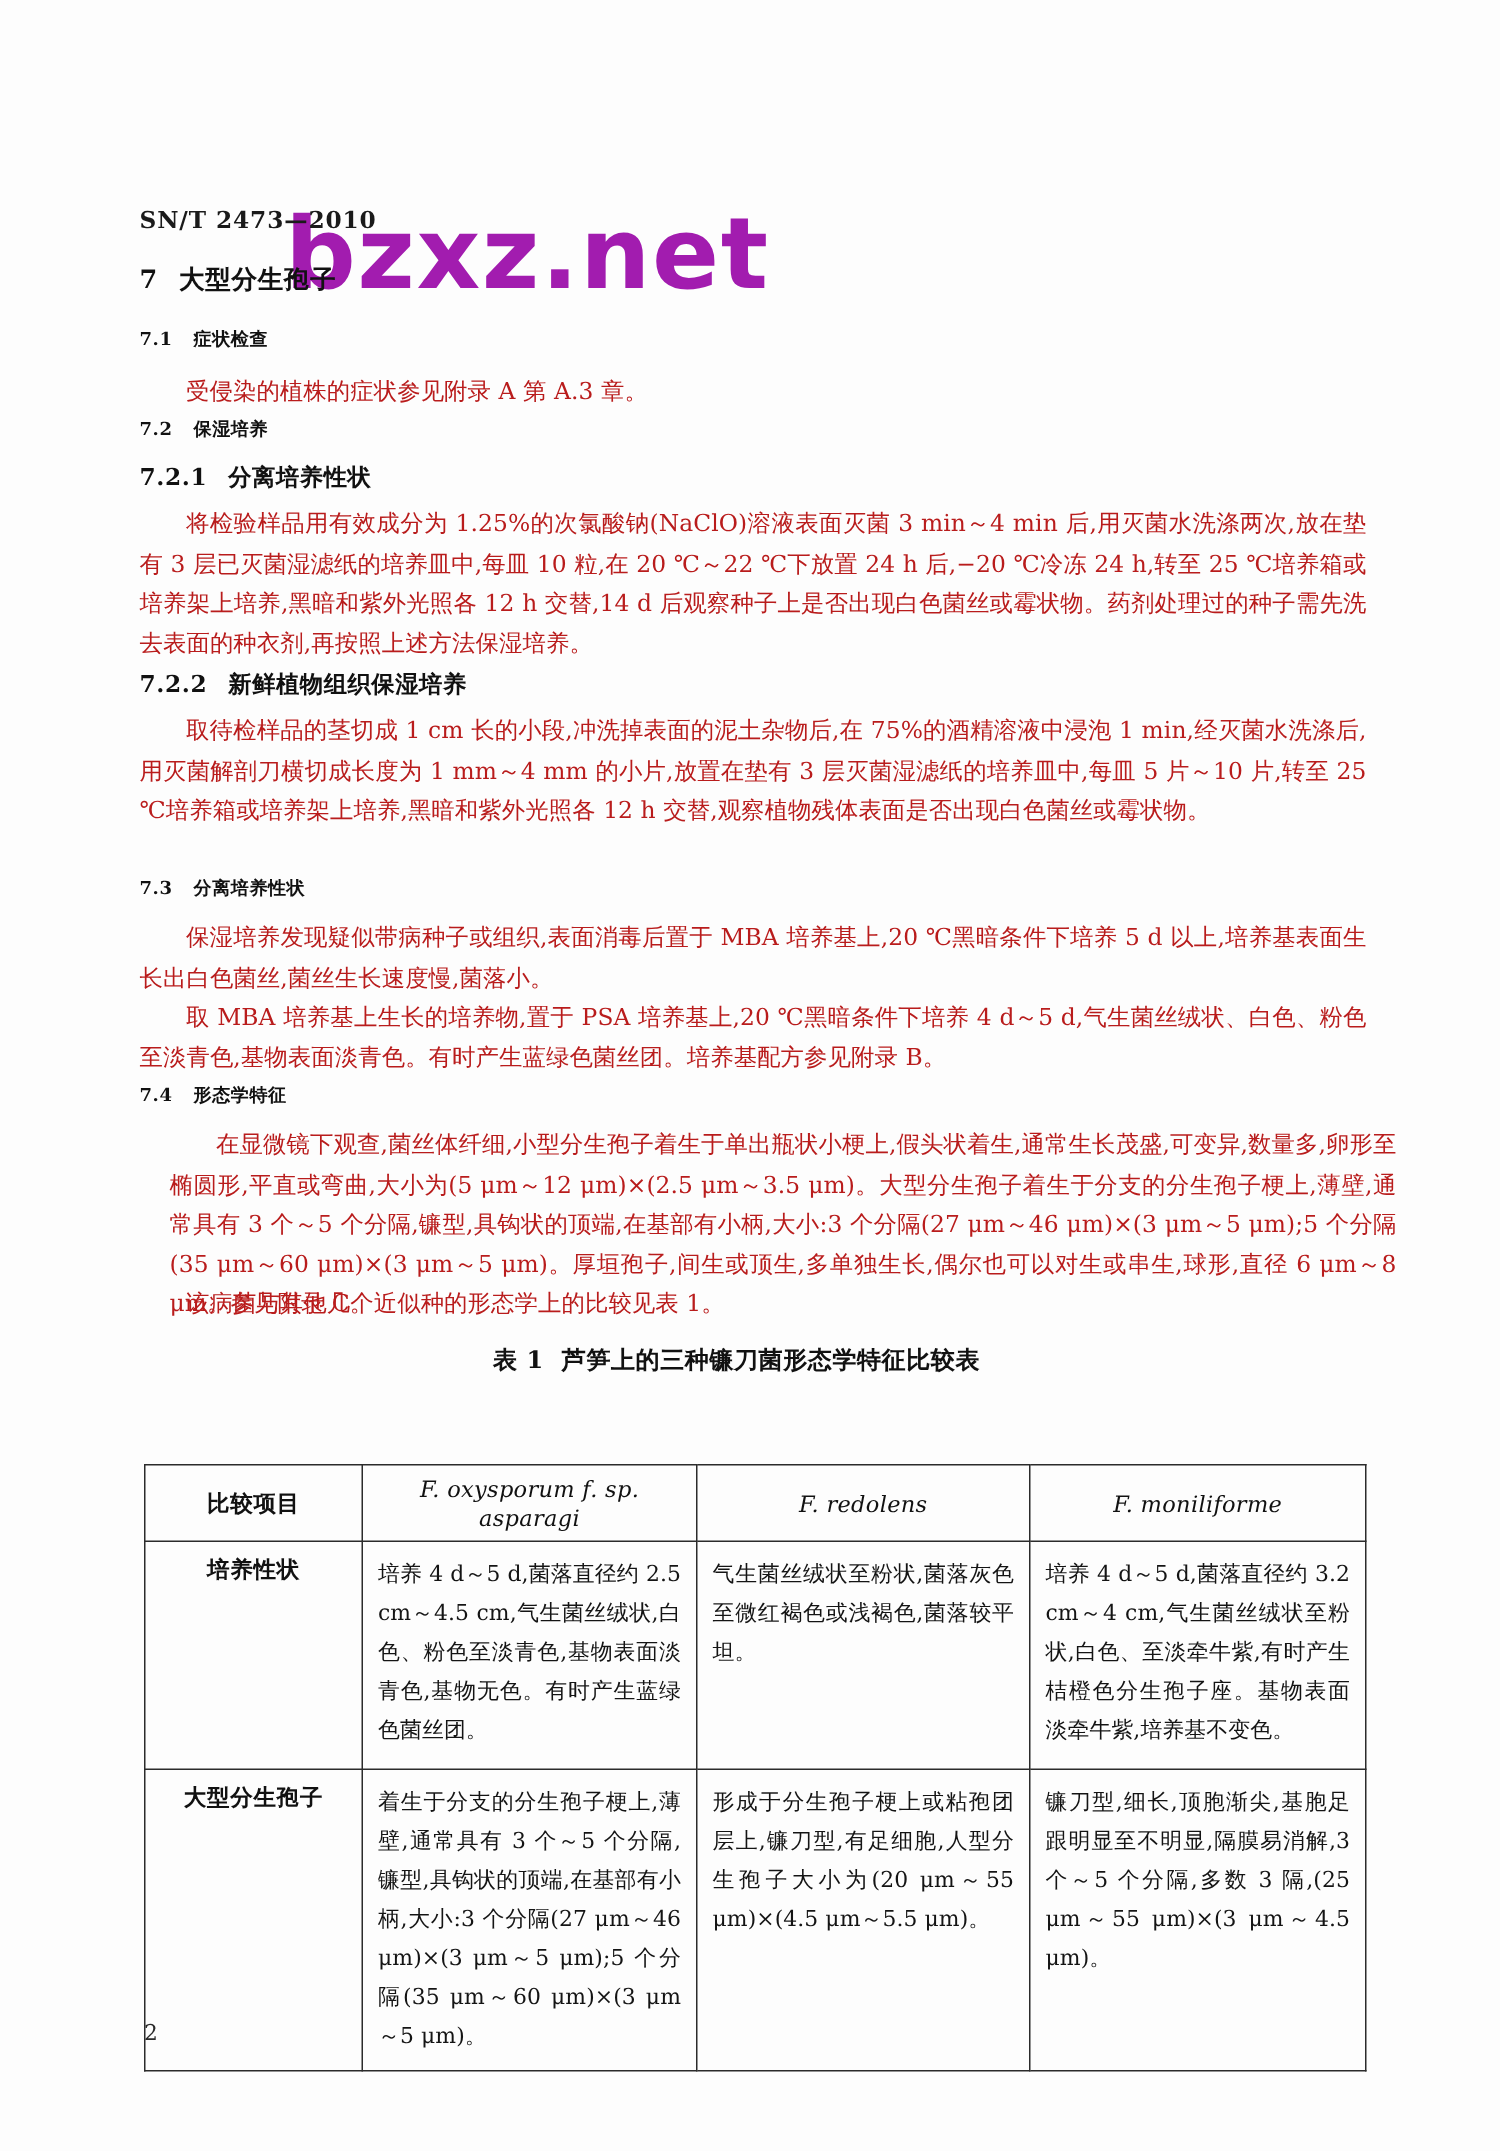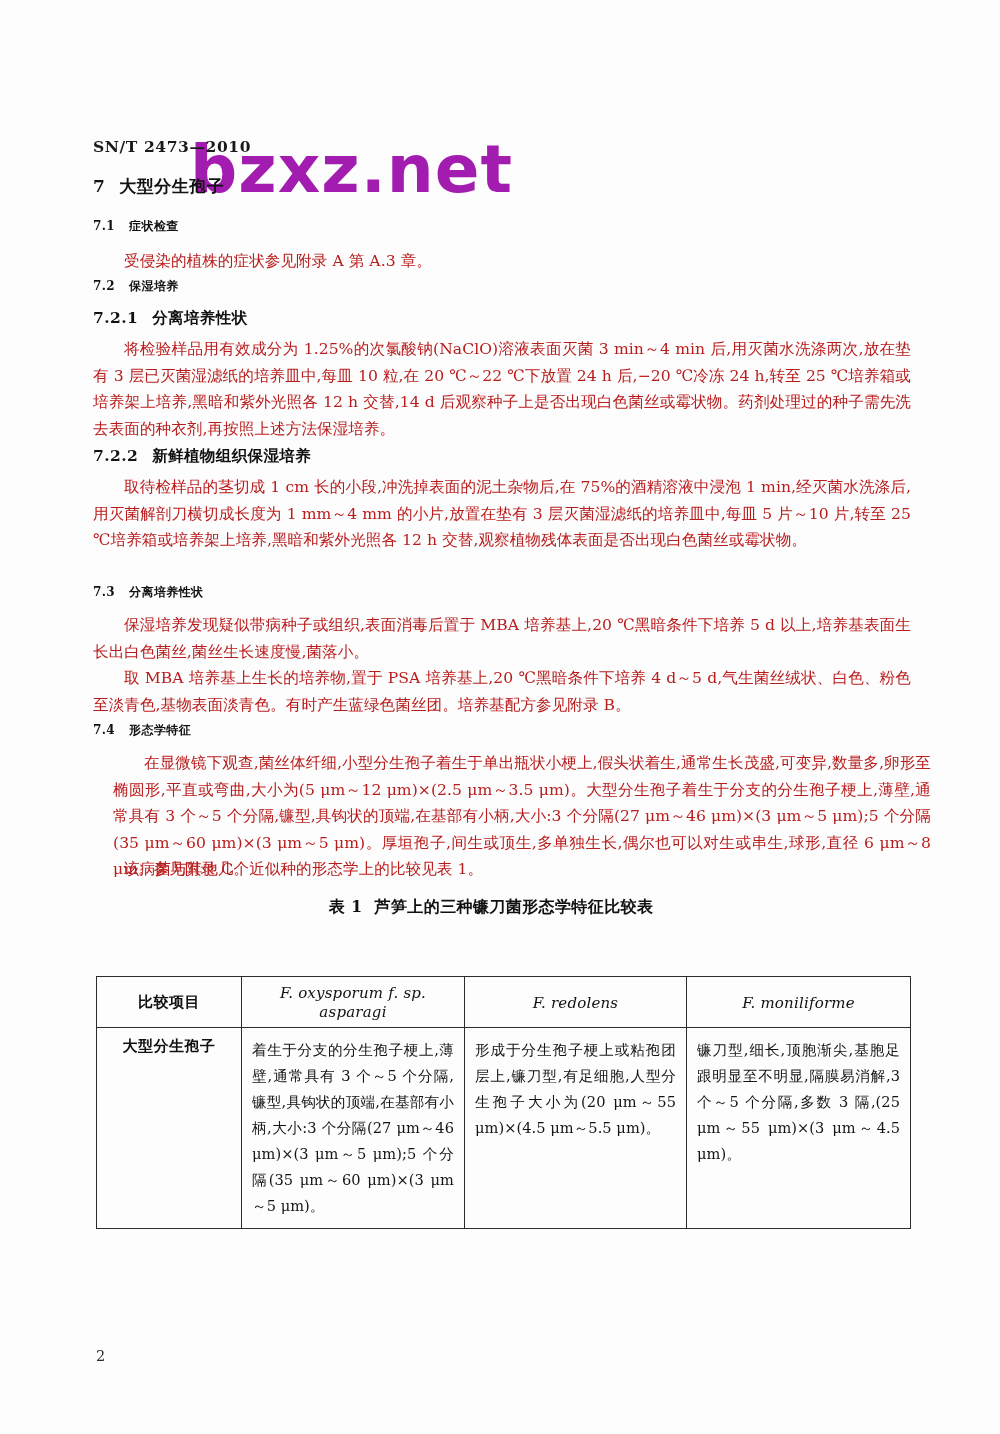--- a/index.html
+++ b/index.html
@@ -260,20 +260,26 @@
             </th>
             <th>
               <span class="hdr-sp">F. redolens</span>
             </th>
             <th>
               <span class="hdr-sp">F. moniliforme</span>
             </th>
           </tr>
         </thead>
         <tbody>
+          <tr class="r1">
+            <td class="rowlabel">培养性状</td>
+            <td class="cellbody">培养 4 d～5 d,菌落直径约 2.5 cm～4.5 cm,气生菌丝绒状,白色、粉色至淡青色,基物表面淡青色,基物无色。有时产生蓝绿色菌丝团。</td>
+            <td class="cellbody">气生菌丝绒状至粉状,菌落灰色至微红褐色或浅褐色,菌落较平坦。</td>
+            <td class="cellbody">培养 4 d～5 d,菌落直径约 3.2 cm～4 cm,气生菌丝绒状至粉状,白色、至淡牵牛紫,有时产生桔橙色分生孢子座。基物表面淡牵牛紫,培养基不变色。</td>
+          </tr>
           <tr class="r2">
             <td class="rowlabel">大型分生孢子</td>
             <td class="cellbody">着生于分支的分生孢子梗上,薄壁,通常具有 3 个～5 个分隔,镰型,具钩状的顶端,在基部有小柄,大小:3 个分隔(27 μm～46 μm)×(3 μm～5 μm);5 个分隔(35 μm～60 μm)×(3 μm～5 μm)。</td>
             <td class="cellbody">形成于分生孢子梗上或粘孢团层上,镰刀型,有足细胞,人型分生孢子大小为(20 μm～55 μm)×(4.5 μm～5.5 μm)。</td>
             <td class="cellbody">镰刀型,细长,顶胞渐尖,基胞足跟明显至不明显,隔膜易消解,3 个～5 个分隔,多数 3 隔,(25 μm～55 μm)×(3 μm～4.5 μm)。</td>
           </tr>
         </tbody>
       </table>
     </div>
 

